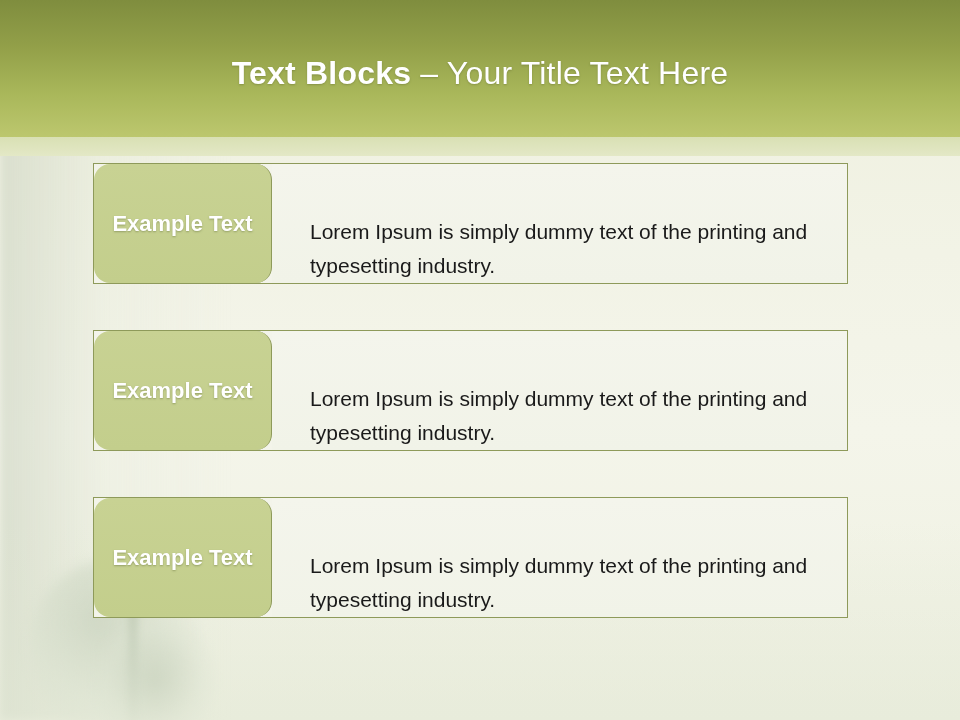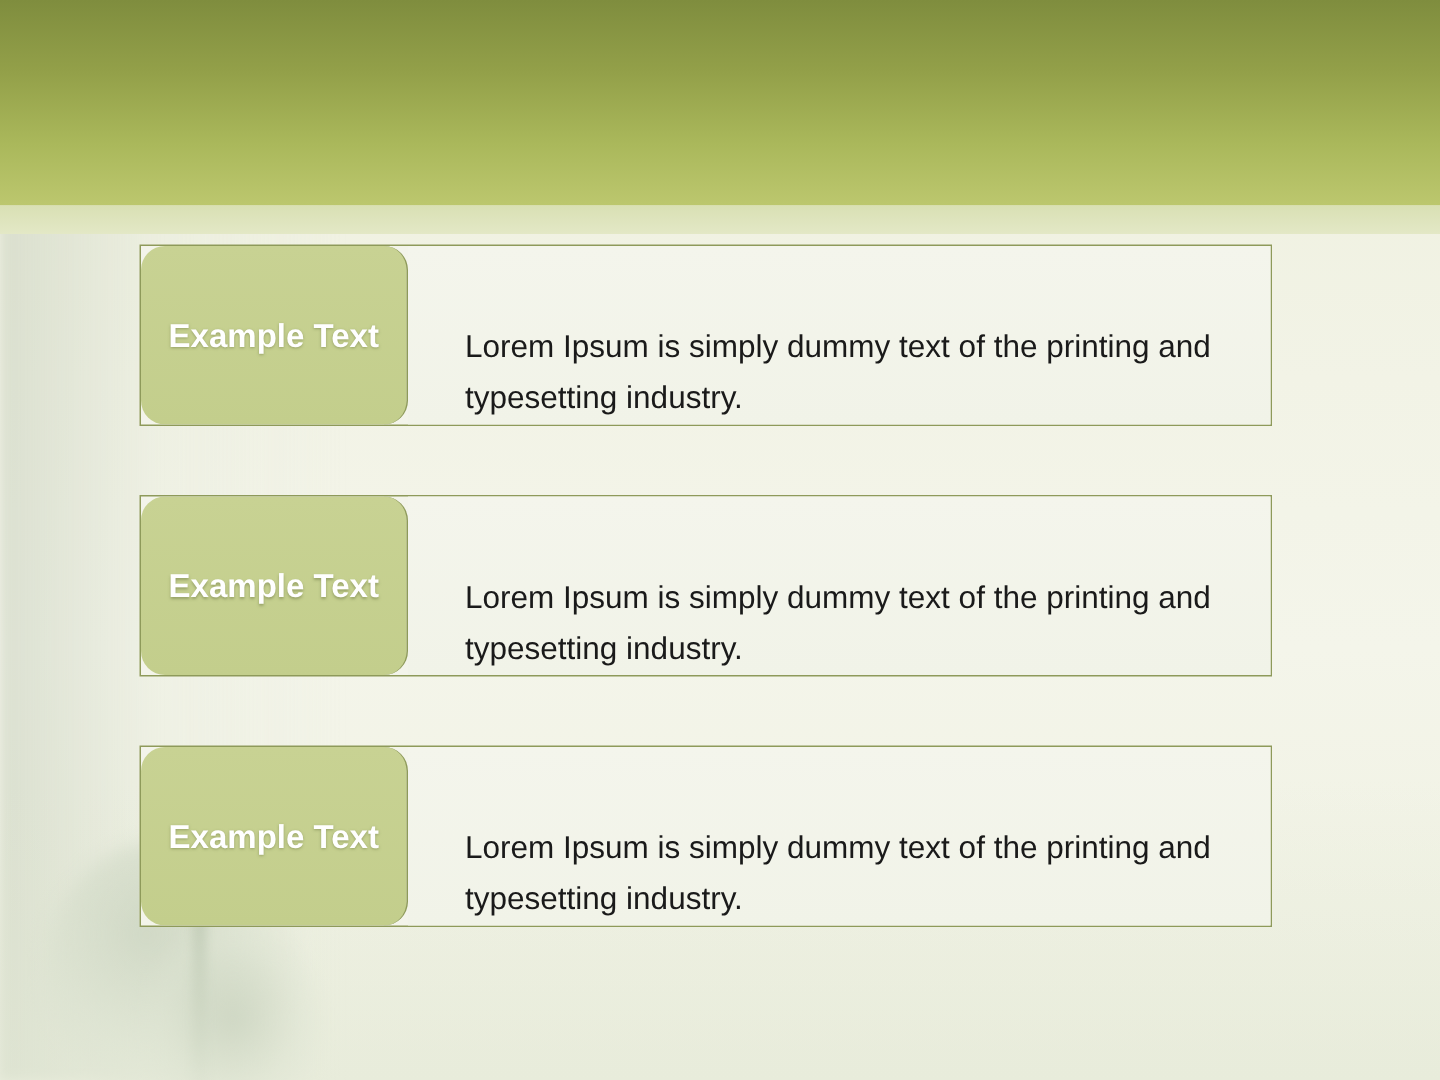--- a/index.html
+++ b/index.html
@@ -158,20 +158,23 @@
 
   <div class="bg-haze-left"></div>
   <div class="bg-flower-a"></div>
   <div class="bg-flower-b"></div>
   <div class="bg-stem"></div>
   <div class="bg-haze-bottom"></div>
 
   <div class="header"></div>
   <div class="header-underline"></div>
 
+  <div class="title">
+    <span class="title-strong">Text Blocks</span><span class="title-rest"> – </span><span class="title-rest">Your Title Text Here</span>
+  </div>
 
   <div class="rows">
 
     <div class="row">
       <div class="row-label">
         <span>Example Text</span>
       </div>
       <div class="row-body">
         <span>Lorem Ipsum is simply dummy text of the printing and typesetting industry.</span>
       </div>

